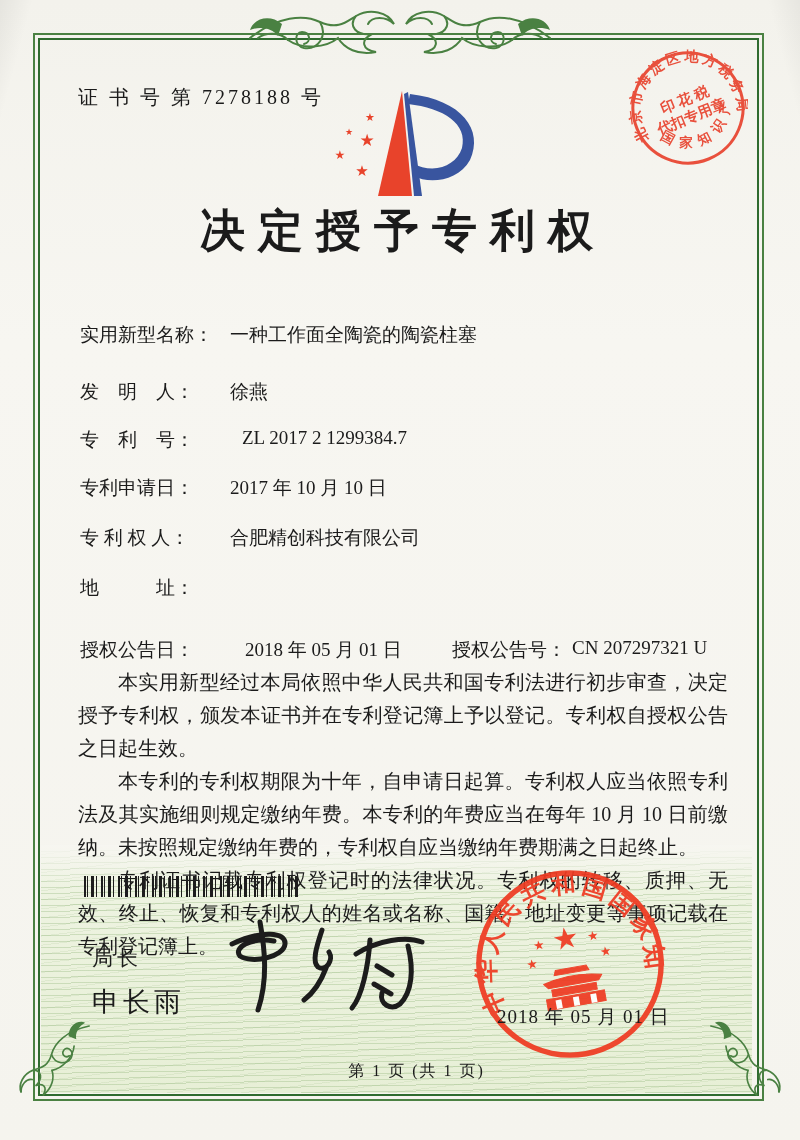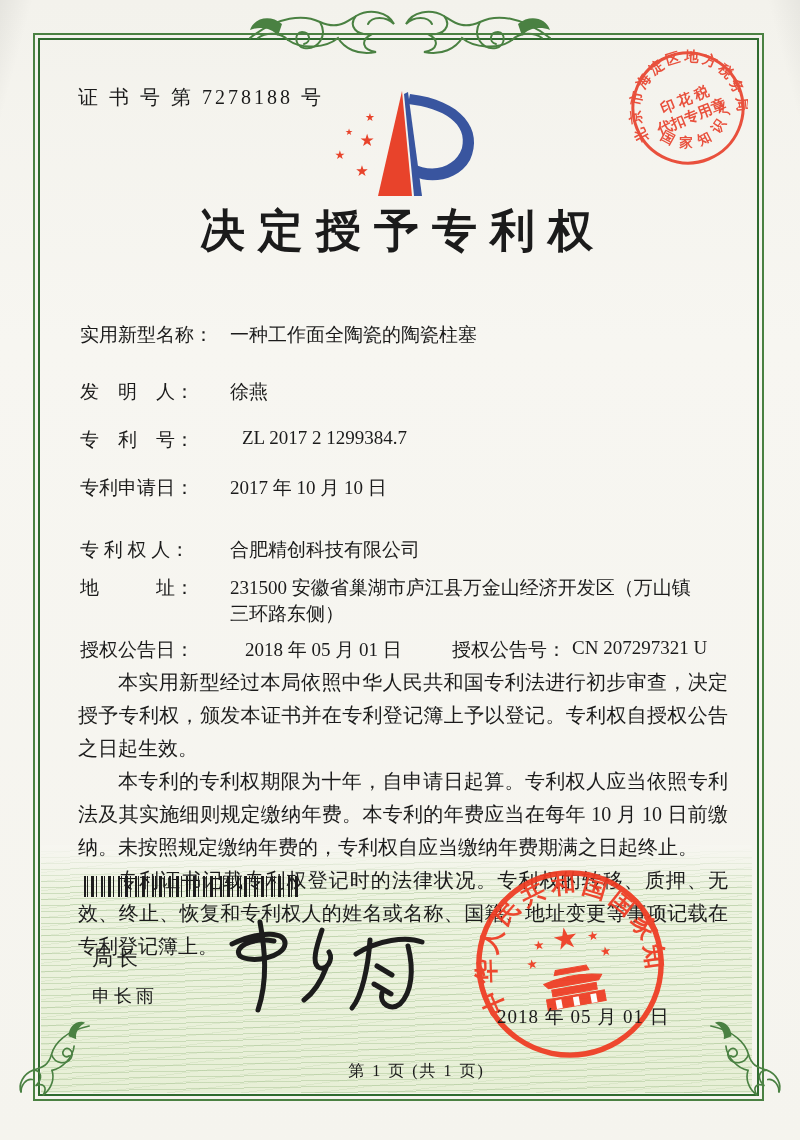--- a/index.html
+++ b/index.html
@@ -49,42 +49,42 @@
     font-size:45px;font-weight:bold;letter-spacing:13px;text-indent:13px;z-index:2;
   }
   
   .stamp{position:absolute;left:628px;top:48px;width:120px;height:120px;z-index:4;opacity:.92;}
   
   .fields{position:absolute;left:80px;top:0;width:676px;z-index:2;font-size:19px;}
   .field-row{position:absolute;left:0;display:flex;align-items:flex-start;width:676px;}
   .field-label{display:inline-block;width:150px;white-space:pre;flex:0 0 150px;}
   .field-value{white-space:pre-line;}
   .row-0{top:322px;} .row-1{top:379px;} .row-2{top:427px;gap:12px;}
-  .row-3{top:475px;} .row-4{top:525px;margin-top:12px;} .row-5{top:575px;}
+  .row-3{top:475px;} .row-4{top:525px;} .row-5{top:575px;}
   .row-grant{top:637px;}
   .grant-first{display:flex;width:372px;flex:0 0 372px;gap:15px;}
   .grant-second{display:flex;justify-content:flex-end;}
   .grant-second .field-label{width:120px;flex:0 0 120px;}
   
   .body-text{
     position:absolute;left:78px;top:666px;width:650px;z-index:2;
     font-size:20px;line-height:33px;text-align:justify;
   }
   .body-text p{margin:0;text-indent:2em;}
   
   .barcode{
     position:absolute;left:84px;top:876px;width:214px;height:21px;z-index:2;
     background:repeating-linear-gradient(90deg,
       #1d1d1d 0 2px, transparent 2px 3px,
       #1d1d1d 3px 4px, transparent 4px 7px,
       #1d1d1d 7px 10px, transparent 10px 12px,
       #1d1d1d 12px 13px, transparent 13px 17px);
   }
   .signer-title{position:absolute;left:92px;top:944px;font-size:21px;letter-spacing:4px;z-index:2;}
-  .signer-name{position:absolute;left:92px;top:984px;font-size:18px;letter-spacing:4px;z-index:2;}
+  .signer-name{position:absolute;left:92px;top:984px;font-size:27px;letter-spacing:4px;z-index:2;}
   .signature{position:absolute;left:210px;top:910px;width:225px;height:108px;z-index:2;}
   .seal{position:absolute;left:472px;top:866px;width:196px;height:196px;z-index:2;transform:rotate(-10deg);opacity:.93;}
   .seal-date{position:absolute;left:497px;top:1004px;font-size:19px;letter-spacing:1px;z-index:3;}
   .footer-page{
     position:absolute;left:33px;top:1061px;width:727px;text-align:center;
     font-size:16px;letter-spacing:2px;z-index:2;padding-left:20px;
   }
 </style>
 </head>
 <body>
@@ -198,22 +198,20 @@
     <div class="field-row row-3">
       <span class="field-label">专利申请日：</span>
       <span class="field-value">2017 年 10 月 10 日</span>
     </div>
     <div class="field-row row-4">
       <span class="field-label">专 利 权 人：</span>
       <span class="field-value">合肥精创科技有限公司</span>
     </div>
     <div class="field-row row-5">
       <span class="field-label">地　　　址：</span>
-      <span class="field-value">231500 安徽省巢湖市庐江县万金山经济开发区（万山镇
-三环路东侧）</span>
     </div>
     <div class="field-row row-grant">
       <span class="grant-first">
         <span class="field-label">授权公告日：</span>
         <span class="field-value">2018 年 05 月 01 日</span>
       </span>
       <span class="grant-second">
         <span class="field-label">授权公告号：</span>
         <span class="field-value">CN 207297321 U</span>
       </span>

